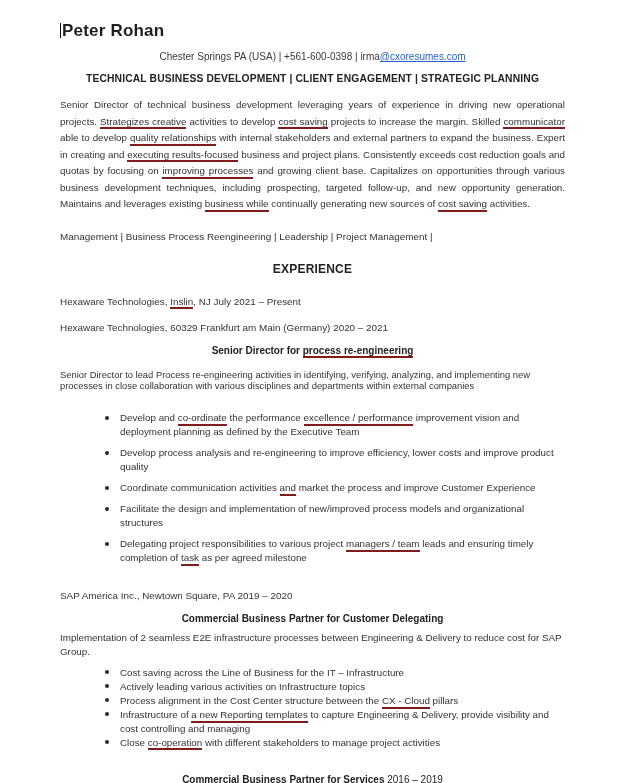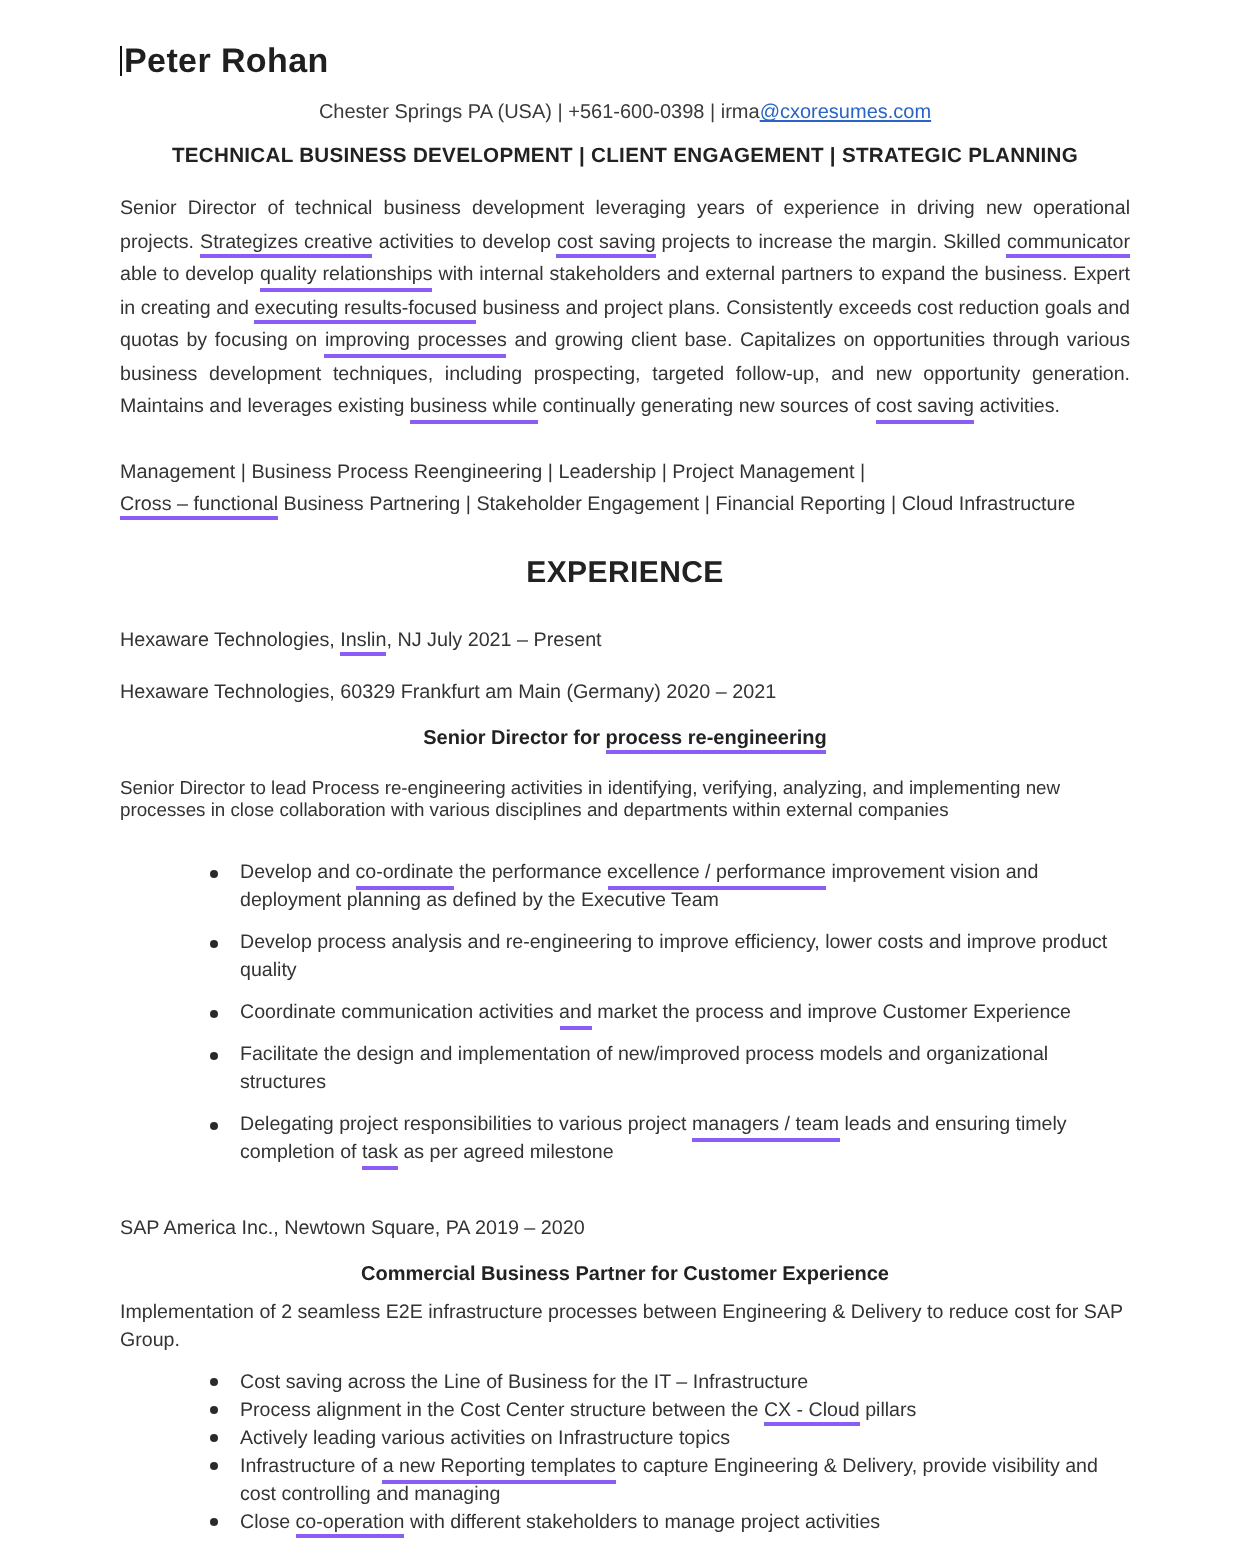--- a/index.html
+++ b/index.html
@@ -22,21 +22,21 @@
 
   .headline { margin-top:11px; text-align:center; font-size:10.3px;
               font-weight:bold; color:#222; letter-spacing:.15px; }
 
   .summary { margin-top:13px; font-size:9.8px; line-height:16.5px;
              text-align:justify; color:#333; }
 
   .skills { margin-top:16px; text-align:left; font-size:9.9px;
             line-height:16px; color:#333; }
 
-  .exp-heading { margin-top:17px; text-align:center; font-size:15px;
+  .exp-heading { margin-top:17px; text-align:center; font-size:12px;
                  font-weight:bold; color:#222; letter-spacing:.2px; }
 
   .company { margin-top:15px; font-size:9.9px; color:#333; }
   .company.first { margin-top:20px; }
 
   .job-title { margin-top:12px; text-align:center; font-size:10px;
                font-weight:bold; color:#222; }
 
   .intro1 { margin-top:13px; font-size:9.4px; line-height:11.8px;
             color:#333; padding-right:14px; }
@@ -49,62 +49,61 @@
 
   .sap-company { margin-top:25px; }
   .sap-intro { margin-top:7px; font-size:9.8px; line-height:13.8px; color:#333; }
   ul.bullets.tight { margin-top:7px; }
   ul.bullets.tight li { line-height:13.2px; margin-bottom:1px; }
   ul.bullets.tight li::before { top:4px; }
 
   .svc-title { margin-top:25px; font-weight:normal; }
 
   
-  .seg-spell { border-bottom:2px solid #8b5cf6; padding-bottom:.5px; }
+  .seg-spell { border-bottom:2px solid #7f1d1d; padding-bottom:.5px; }
   .seg-link  { color:#2a63c6; text-decoration:underline; cursor:pointer; }
   .seg-b     { font-weight:bold; }
 </style>
 </head>
 <body>
 
 <div class="sheet">
 
   <h1 class="name"><span class="caret"></span><span>Peter Rohan</span></h1>
 
   <p class="contact"><span>Chester Springs  PA (USA) | +561-600-0398 | irma</span><span class="seg-link">@cxoresumes.com</span></p>
 
   <p class="headline">TECHNICAL BUSINESS DEVELOPMENT | CLIENT ENGAGEMENT | STRATEGIC PLANNING</p>
 
   <p class="summary"><span>Senior Director of technical business development leveraging years of experience in driving new operational projects. </span><span class="seg-spell">Strategizes  creative</span><span> activities to develop </span><span class="seg-spell">cost saving</span><span> projects to increase the margin. Skilled </span><span class="seg-spell">communicator</span><span> able to develop </span><span class="seg-spell">quality  relationships</span><span> with internal stakeholders and external partners to expand the business. Expert in creating and </span><span class="seg-spell">executing results-focused</span><span> business and project plans. Consistently exceeds cost reduction goals and quotas by focusing on </span><span class="seg-spell">improving processes</span><span> and growing client base. Capitalizes on opportunities through various business development techniques,  including prospecting, targeted follow-up, and new opportunity generation. Maintains and leverages existing </span><span class="seg-spell">business  while</span><span> continually generating new sources of </span><span class="seg-spell">cost saving</span><span> activities.</span></p>
 
   <div class="skills">
     <div>Management | Business Process Reengineering | Leadership | Project Management |</div>
-    <div><span class="seg-spell">Cross – functional</span><span> Business Partnering | Stakeholder Engagement | Financial Reporting | Cloud Infrastructure</span></div>
   </div>
 
   <p class="exp-heading">EXPERIENCE</p>
 
   <p class="company first"><span>Hexaware Technologies, </span><span class="seg-spell">Inslin</span><span>, NJ July 2021 – Present</span></p>
   <p class="company">Hexaware Technologies, 60329 Frankfurt am Main (Germany) 2020 – 2021</p>
   <p class="job-title"><span>Senior Director for </span><span class="seg-spell">process re-engineering</span></p>
   <p class="intro1">Senior Director to lead Process re-engineering activities in identifying, verifying, analyzing, and implementing new processes in close collaboration with various disciplines and departments within external companies</p>
   <ul class="bullets">
     <li><span>Develop and </span><span class="seg-spell">co-ordinate</span><span> the performance </span><span class="seg-spell">excellence / performance</span><span> improvement vision and deployment planning as defined by the Executive Team</span></li>
     <li><span>Develop process analysis and re-engineering to improve efficiency, lower costs and improve product quality</span></li>
     <li><span>Coordinate communication activities </span><span class="seg-spell">and</span><span> market the process and improve Customer Experience</span></li>
     <li><span>Facilitate the design and implementation of new/improved process models and organizational structures</span></li>
     <li><span>Delegating project responsibilities to various project </span><span class="seg-spell">managers / team</span><span> leads and ensuring timely completion of </span><span class="seg-spell">task</span><span> as per agreed milestone</span></li>
   </ul>
 
   <p class="company sap-company">SAP America Inc., Newtown Square, PA 2019 – 2020</p>
-  <p class="job-title">Commercial Business Partner for Customer Experience</p>
+  <p class="job-title">Commercial Business Partner for Customer Delegating</p>
   <p class="sap-intro">Implementation of 2 seamless E2E infrastructure processes between Engineering &amp; Delivery to reduce cost for SAP Group.</p>
   <ul class="bullets tight">
     <li><span>Cost saving across the Line of Business for the IT – Infrastructure</span></li>
+    <li><span>Actively leading various activities on Infrastructure topics</span></li>
     <li><span>Process alignment in the Cost Center structure between the </span><span class="seg-spell">CX - Cloud</span><span> pillars</span></li>
-    <li><span>Actively leading various activities on Infrastructure topics</span></li>
     <li><span>Infrastructure of </span><span class="seg-spell">a new Reporting templates</span><span> to capture Engineering &amp; Delivery, provide visibility and cost controlling and managing</span></li>
     <li><span>Close </span><span class="seg-spell">co-operation</span><span> with different stakeholders to manage project activities</span></li>
   </ul>
 
   <p class="job-title svc-title"><span class="seg-b">Commercial Business Partner for Services</span><span> 2016 – 2019</span></p>
 
 </div>
 
 </body></html>

